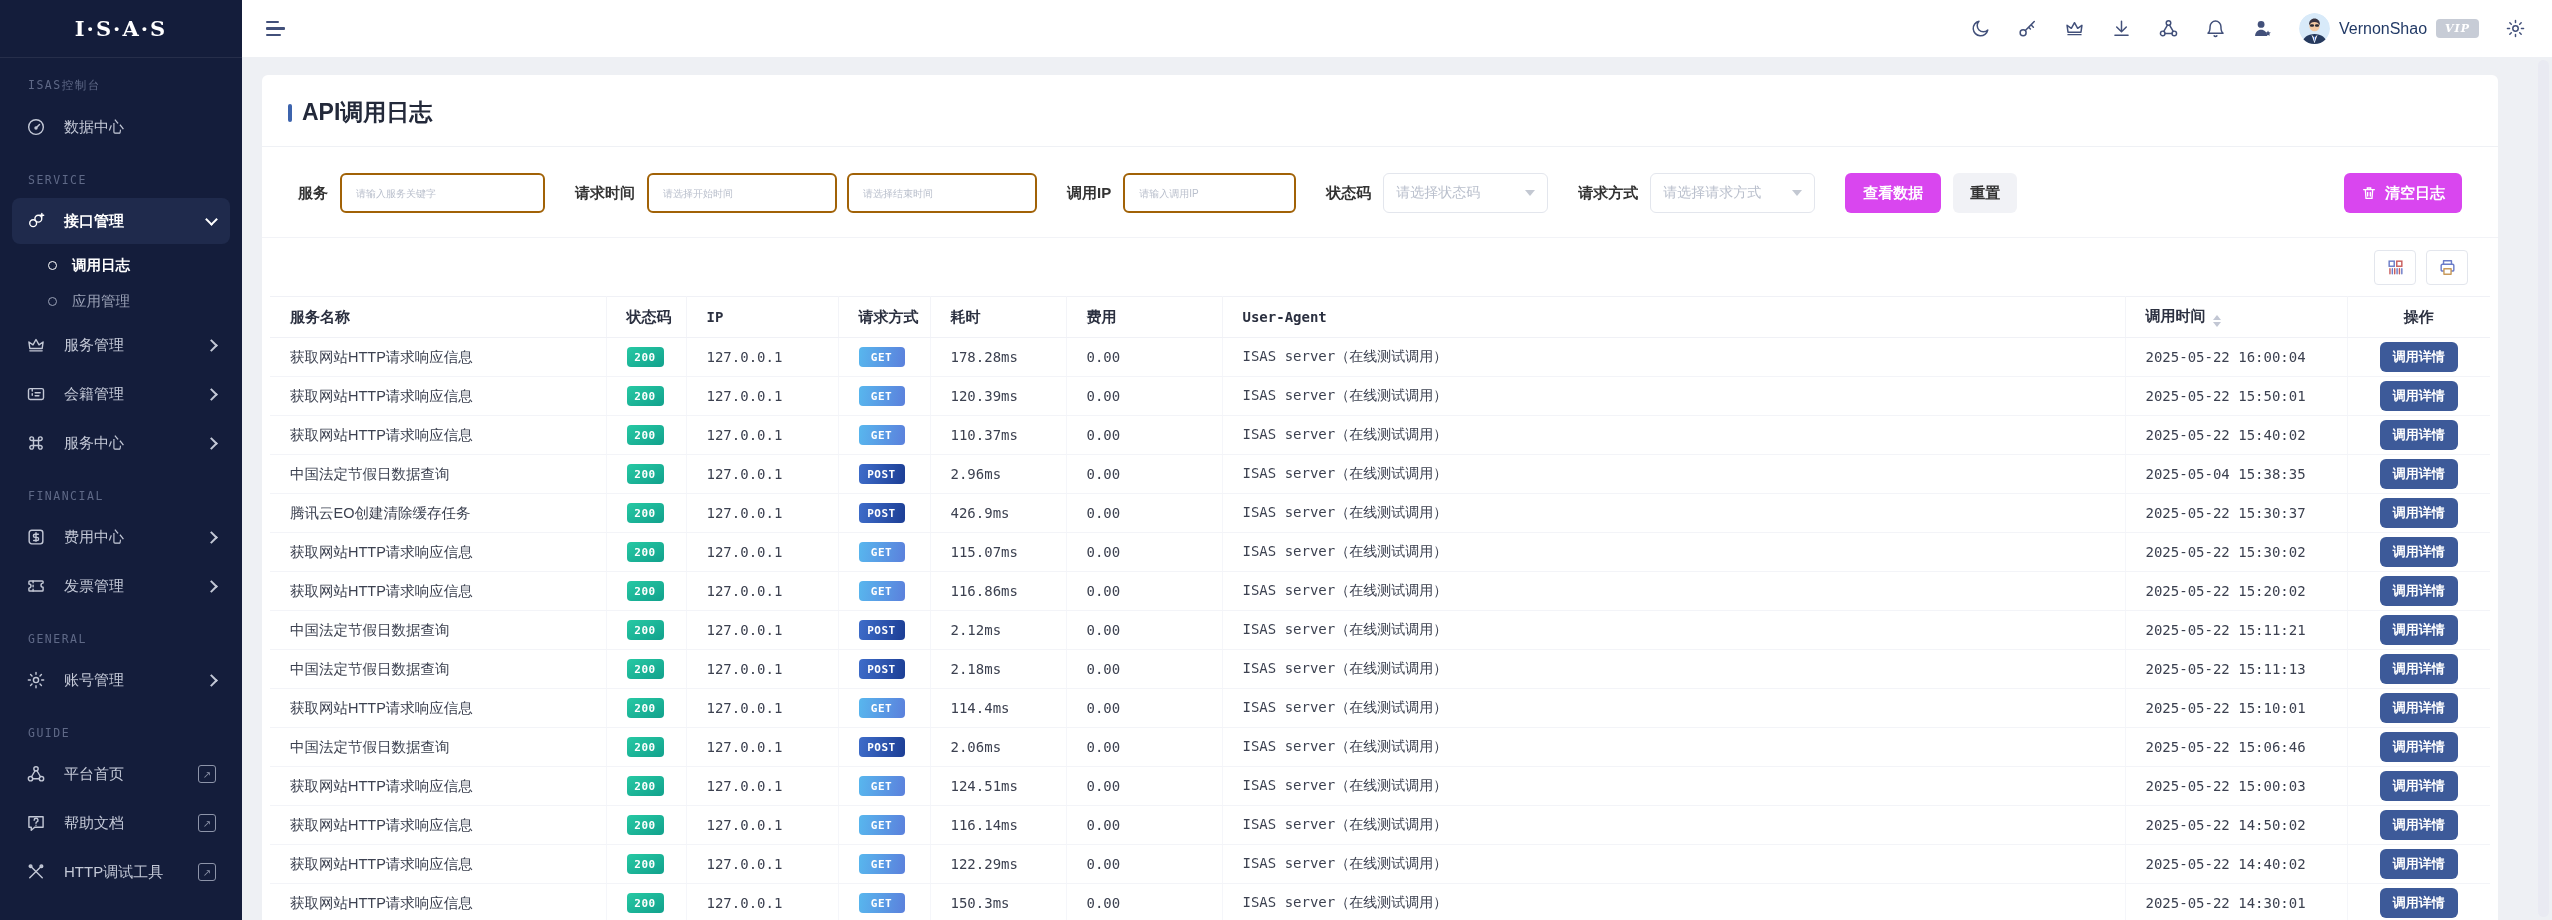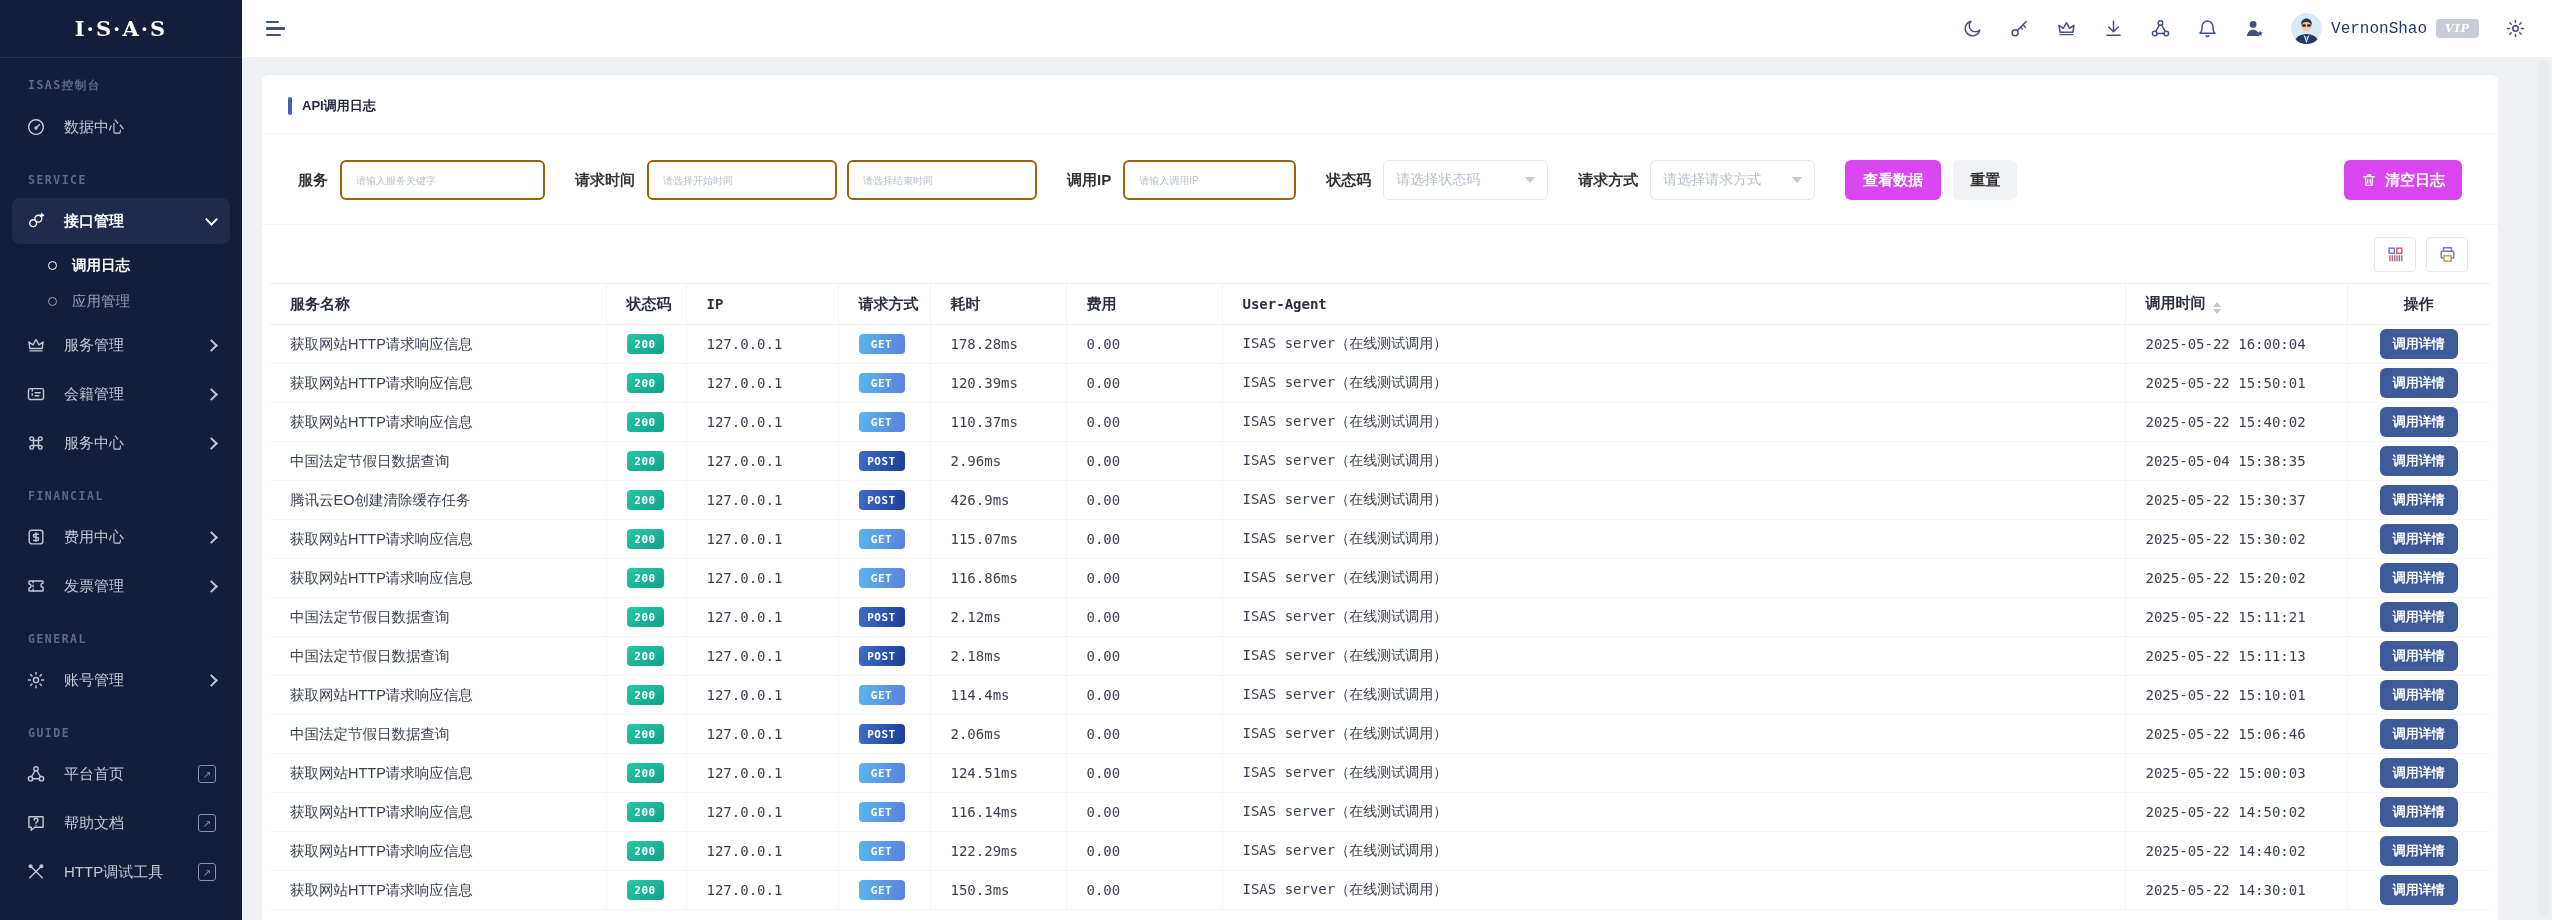--- a/index.html
+++ b/index.html
@@ -5,21 +5,21 @@
   html,body{margin:0;padding:0}
   .app{position:relative;width:2552px;height:920px;background:#eef0f4;overflow:hidden;
        font-family:"Liberation Sans",sans-serif;-webkit-font-smoothing:antialiased}
 
   
   .sidebar{position:absolute;left:0;top:0;width:242px;height:920px;background:#141d3b;color:#c3c8d6;overflow:hidden}
   .logo{height:57px;display:flex;align-items:center;justify-content:center;color:#fff;
         font-family:"DejaVu Serif",serif;font-size:21px;font-weight:bold;letter-spacing:2px;
         border-bottom:1px solid rgba(255,255,255,.08)}
   .side-label{font-family:"DejaVu Sans Mono",monospace;font-size:11.5px;color:#5f6987;
-              letter-spacing:1.5px;padding:20px 0 8px 28px;font-weight:bold}
+              letter-spacing:1.5px;padding:20px 0 8px 28px;font-weight:normal}
   .side-item{display:flex;align-items:center;height:46px;margin:3px 12px;padding:0 14px;border-radius:8px;
              font-size:15px;color:#c3c8d6;cursor:pointer;box-sizing:border-box}
   .side-item.active{background:#1f2a4c;color:#fff;font-weight:bold}
   .side-item .icon{width:20px;height:20px;margin-right:18px;flex:none;display:inline-flex}
   .icon svg{width:100%;height:100%;display:block}
   .chev{width:7px;height:7px;border-right:2px solid currentColor;border-bottom:2px solid currentColor;
         margin-left:auto;flex:none}
   .chev.right{transform:rotate(-45deg)}
   .chev.down{transform:rotate(45deg);margin-top:-3px}
   .ext-box{margin-left:auto;width:16px;height:16px;border:1.3px solid #8d94a9;border-radius:3px;
@@ -31,30 +31,30 @@
   
   .topbar{position:absolute;left:242px;top:0;right:0;height:57px;background:#fff;display:flex;
           align-items:center;padding:0 26px 0 24px;box-sizing:border-box}
   .burger{width:20px;display:flex;flex-direction:column;gap:4px;cursor:pointer}
   .burger i{display:block;height:2.5px;background:#42507a;border-radius:1px}
   .burger i:nth-child(1){width:13px}.burger i:nth-child(2){width:19px}.burger i:nth-child(3){width:15px}
   .top-right{margin-left:auto;display:flex;align-items:center;gap:26px;color:#42507a}
   .top-icon{width:21px;height:21px;cursor:pointer;display:inline-flex}
   .user{display:flex;align-items:center;gap:9px;cursor:pointer}
   .avatar{width:31px;height:31px;border-radius:50%;overflow:hidden;flex:none}
-  .user-name{font-family:Liberation Mono, monospace;font-size:16px;color:#223a66}
+  .user-name{font-family:Liberation Sans, sans-serif;font-size:16px;color:#223a66}
   .vip{background:#c7ccd6;color:#fff;font-size:11px;font-style:italic;font-weight:bold;
        padding:3px 9px;border-radius:4px;letter-spacing:1px;font-family:"DejaVu Serif",serif}
 
   
   .card{position:absolute;left:262px;top:75px;width:2236px;height:860px;background:#fff;
         border-radius:6px 6px 0 0;box-sizing:border-box}
   .card-title{display:flex;align-items:center;gap:10px;padding:22px 26px 18px;border-bottom:1px solid #eff1f5}
   .accent{width:4px;height:18px;background:#3d64ad;border-radius:2px}
-  .title-text{font-size:13px;font-weight:bold;color:#23293a}
+  .title-text{font-size:23px;font-weight:bold;color:#23293a}
 
   
   .filter-row{display:flex;align-items:center;padding:26px 36px 24px}
   .f-group{display:flex;align-items:center;margin-right:30px}
   .f-label{font-size:15px;color:#333;font-weight:bold;margin-right:12px;white-space:nowrap}
   .f-input{height:40px;border:2px solid #a16207;border-radius:6px;padding:0 14px;font-size:10px;color:#333;
            box-sizing:border-box;outline:none;background:#fff}
   .f-input::placeholder{color:#b9bfcc}
   .w-service{width:205px}.w-date{width:190px}.w-ip{width:173px}
   .f-date-gap{width:10px}

